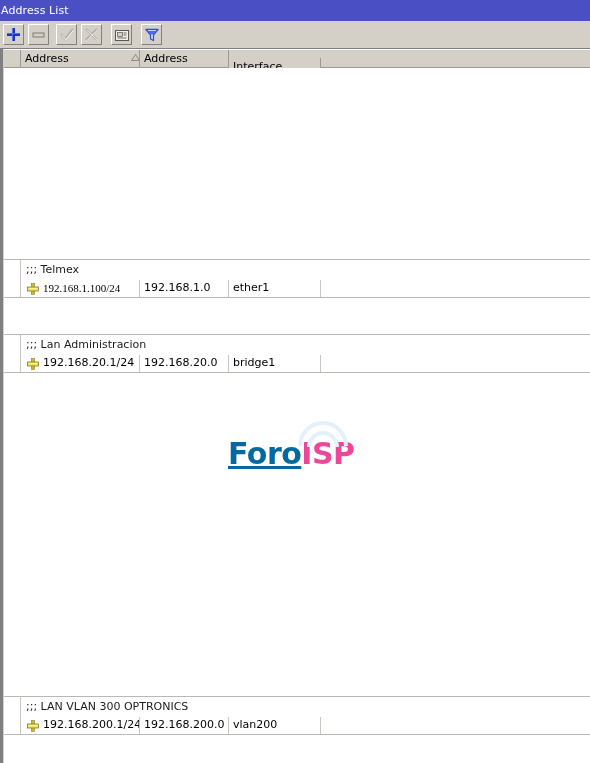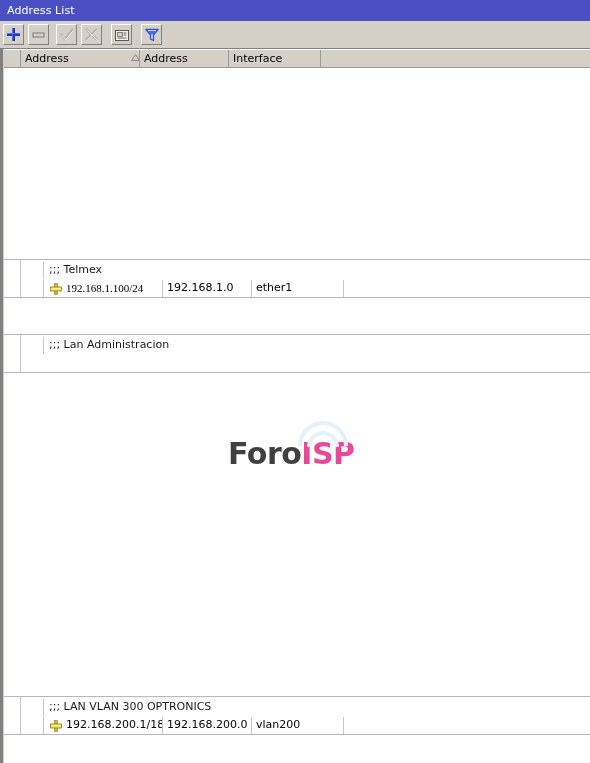--- a/index.html
+++ b/index.html
@@ -32,21 +32,21 @@
     position: absolute;
     left: 0; top: 0;
     width: 590px;
     height: 21px;
     background: #4a4fc4;
     color: #ffffff;
     box-sizing: border-box;
   }
   #titlebar .title-text {
     position: absolute;
-    left: 7px;
+    left: 1px;
     top: 4px;
     font-size: 11px;
     color: #ffffff;
     letter-spacing: 0.1px;
     white-space: nowrap;
   }
 
   
   #toolbar {
     position: absolute;
@@ -150,21 +150,20 @@
     height: 1px;
     background: #b9b9b3;
   }
 
   .row {
     position: absolute;
     left: 4px;
     width: 554px;
     height: 17px;
     box-sizing: border-box;
-    margin-left: 23px;
   }
   .row .cell {
     position: absolute;
     top: 0;
     height: 17px;
     line-height: 16px;
     font-size: 11px;
     color: #000000;
     box-sizing: border-box;
     border-right: 1px solid #c8c8c2;
@@ -204,21 +203,21 @@
     position: absolute;
     left: 228px;
     top: 368px;
     font-family: "DejaVu Sans", "Liberation Sans", sans-serif;
     font-size: 30px;
     font-weight: bold;
     letter-spacing: -0.5px;
     user-select: none;
     white-space: nowrap;
   }
-  #watermark .wm-a { color: #404040; }
+  #watermark .wm-a { color: #0369a1; text-decoration: underline; }
   #watermark .wm-b { color: #ec4899; }
   #wm-arc {
     position: absolute;
     left: 296px;
     top: 352px;
     width: 54px;
     height: 30px;
   }
 </style>
 </head>
@@ -285,21 +284,21 @@
       <span>Address</span>
       <span class="sort-arrow">
         <svg width="9" height="7" viewBox="0 0 9 7">
           <path d="M4.5 0.5 L8.5 6.5 L0.5 6.5 Z" fill="none" stroke="#8a8a84" stroke-width="1"></path>
         </svg>
       </span>
     </div>
     <div class="hcell" style="left:140px;width:89px;">
       <span>Address</span>
     </div>
-    <div class="hcell" style="left:229px;width:92px;">
+    <div class="hcell" style="left:229px;width:92px;margin-top:8px;">
       <span>Interface</span>
     </div>
     <div class="hcell" style="left:321px;width:269px;border-right:none;"></div>
   </div>
 
   <div id="grid">
 
     <div id="watermark">
       <span class="wm-a">Foro</span><span class="wm-b">ISP</span>
     </div>
@@ -341,36 +340,56 @@
       <div class="cell" style="left:225px;width:92px;">
         <span>ether1</span>
       </div>
       <div class="cell" style="left:317px;width:269px;border-right:none;"></div>
     </div>
 
     <div class="row comment" style="top:269px;padding-left:26px;">
       <div class="cell gut" style="left:0;width:17px;"></div>
       <span class="ctext">;;; Lan Administracion</span>
     </div>
-
-    <div class="row comment" style="top:631px;">
-      <div class="cell gut" style="left:0;width:17px;"></div>
-      <span class="ctext">;;; LAN VLAN 300 OPTRONICS</span>
-    </div>
-    <div class="row" style="top:649px;">
+    <div class="row" style="top:287px;">
       <div class="cell gut" style="left:0;width:17px;"></div>
       <div class="cell" style="left:17px;width:119px;padding-left:22px;">
         <span class="addr-icon">
           <svg width="12" height="12" viewBox="0 0 12 12">
             <rect x="4.5" y="0.5" width="3" height="11" fill="#c8b840" stroke="#8a7e20" stroke-width="0.6"></rect>
             <rect x="0.5" y="4" width="11" height="4" fill="#f2e04a" stroke="#8a7e20" stroke-width="0.8"></rect>
             <rect x="1.5" y="5" width="9" height="1.2" fill="#fdf5a0"></rect>
           </svg>
         </span>
-        <span>192.168.200.1/18</span>
+        <span>192.168.20.1/24</span>
+      </div>
+      <div class="cell" style="left:136px;width:89px;">
+        <span>192.168.20.0</span>
+      </div>
+      <div class="cell" style="left:225px;width:92px;">
+        <span>bridge1</span>
+      </div>
+      <div class="cell" style="left:317px;width:269px;border-right:none;"></div>
+    </div>
+
+    <div class="row comment" style="top:631px;">
+      <div class="cell gut" style="left:0;width:17px;"></div>
+      <span class="ctext">;;; LAN VLAN 300 OPTRONICS</span>
+    </div>
+    <div class="row" style="top:649px;">
+      <div class="cell gut" style="left:0;width:17px;"></div>
+      <div class="cell" style="left:17px;width:119px;padding-left:22px;">
+        <span class="addr-icon">
+          <svg width="12" height="12" viewBox="0 0 12 12">
+            <rect x="4.5" y="0.5" width="3" height="11" fill="#c8b840" stroke="#8a7e20" stroke-width="0.6"></rect>
+            <rect x="0.5" y="4" width="11" height="4" fill="#f2e04a" stroke="#8a7e20" stroke-width="0.8"></rect>
+            <rect x="1.5" y="5" width="9" height="1.2" fill="#fdf5a0"></rect>
+          </svg>
+        </span>
+        <span>192.168.200.1/24</span>
       </div>
       <div class="cell" style="left:136px;width:89px;">
         <span>192.168.200.0</span>
       </div>
       <div class="cell" style="left:225px;width:92px;">
         <span>vlan200</span>
       </div>
       <div class="cell" style="left:317px;width:269px;border-right:none;"></div>
     </div>
 

